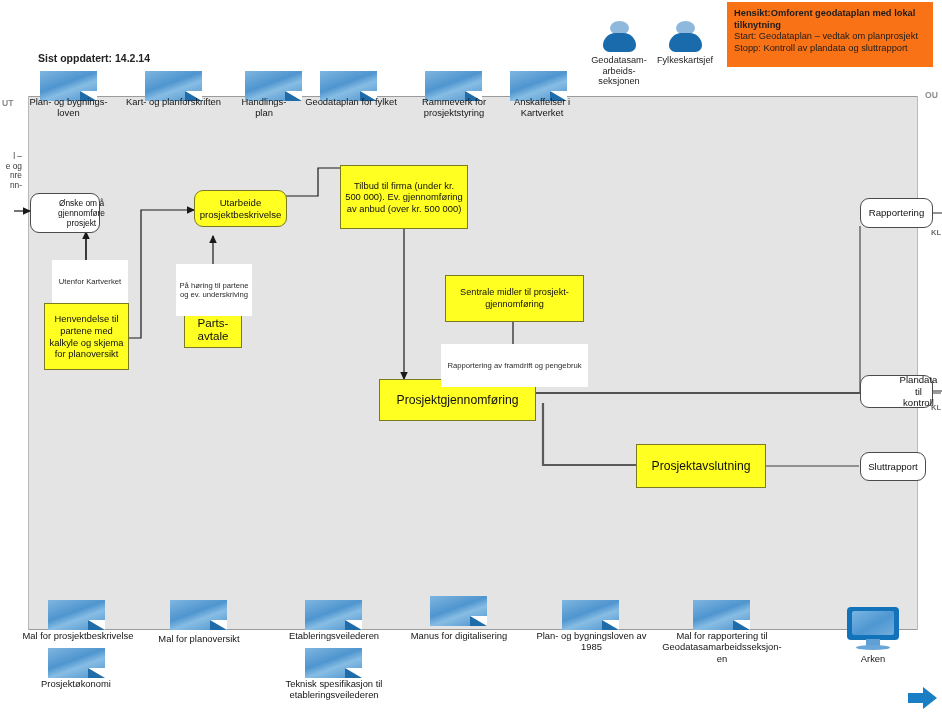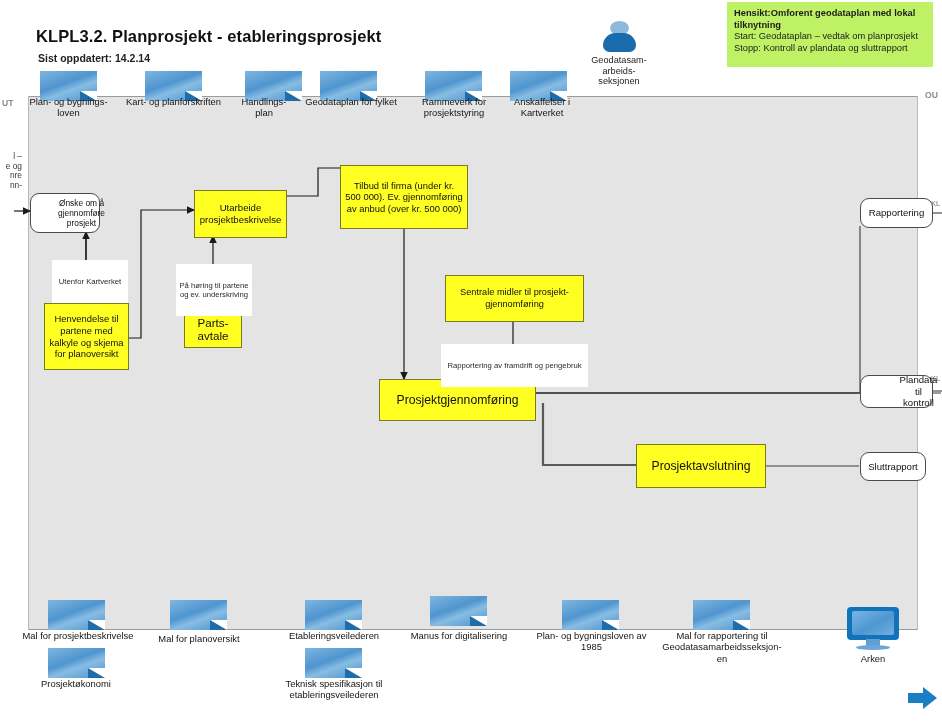--- a/index.html
+++ b/index.html
@@ -17,41 +17,41 @@
   .page-title{
     position:absolute;left:36px;top:27px;
     font-size:16.5px;font-weight:bold;letter-spacing:.1px;color:#111;
   }
   .page-subtitle{
     position:absolute;left:38px;top:52px;
     font-size:10.5px;font-weight:bold;color:#222;
   }
   .info-box{
     position:absolute;left:727px;top:2px;width:206px;height:65px;
-    background:#bef264;
+    background:#f97316;
     font-size:9.3px;line-height:11.6px;color:#1c1c1c;
     padding:6px 7px 0 7px;box-sizing:border-box;
   }
   .info-box .hd{font-weight:bold;}
 
   
   .lane{
     position:absolute;left:28px;top:96px;width:890px;height:534px;
     background:#e4e4e4;border:1px solid #9b9b9b;box-sizing:border-box;
   }
   .lane-inner-line{
     position:absolute;left:28px;top:96px;width:890px;height:534px;
     border-left:1px solid #b9b9b9;border-right:1px solid #b9b9b9;
     box-sizing:border-box;pointer-events:none;
   }
 
   
   .edge-lbl{position:absolute;font-size:8.6px;font-weight:bold;color:#8d8d8d;}
   .clip-frag{position:absolute;font-size:8.4px;line-height:9.6px;color:#3a3a3a;text-align:right;}
-  .clip-kl{position:absolute;font-size:7.6px;font-weight:normal;color:#6f6f6f;}
+  .clip-kl{position:absolute;font-size:7.6px;font-weight:bold;color:#6f6f6f;margin-top:29px;}
 
   
   .actor{position:absolute;text-align:center;width:92px;}
   .actor .head{
     width:19px;height:14px;border-radius:50%;
     background:#8fb8dd;margin:0 auto;
   }
   .actor .body{
     width:33px;height:19px;margin:-2px auto 0 auto;
     background:#1a6bab;
@@ -115,21 +115,20 @@
   
   .nextarrow{position:absolute;left:908px;top:686px;width:30px;height:24px;}
 
   svg.wires{position:absolute;left:0;top:0;width:942px;height:721px;pointer-events:none;}
 </style>
 </head>
 <body>
 
 <div id="stage">
 
-  <div class="page-title">KLPL3.2. Planprosjekt - etableringsprosjekt</div>
   <div class="page-subtitle">Sist oppdatert: 14.2.14</div>
 
   <div class="info-box">
     <div class="hd">Hensikt:Omforent geodataplan med lokal tilknytning</div>
     <div>Start: Geodataplan – vedtak om planprosjekt</div>
     <div>Stopp: Kontroll av plandata og sluttrapport</div>
   </div>
 
   <div class="edge-lbl" style="left:2px;top:98px;">UT</div>
   <div class="edge-lbl" style="left:925px;top:90px;">OU</div>
@@ -139,20 +138,25 @@
 nn-</div>
   <div class="clip-kl" style="left:931px;top:199px;">KL</div>
   <div class="clip-kl" style="left:931px;top:374px;">KL</div>
 
   <div class="actor" style="left:573px;top:21px;">
     <div class="head"></div>
     <div class="body"></div>
     <div class="nm" style="white-space:pre;">Geodatasam-
 arbeids-
 seksjonen</div>
+  </div>
+  <div class="actor" style="left:639px;top:21px;">
+    <div class="head"></div>
+    <div class="body"></div>
+    <div class="nm" style="white-space:pre;">Fylkeskartsjef</div>
   </div>
 
   <div class="lane"></div>
   <div class="lane-inner-line"></div>
 
   <div class="docicon" style="left:40px;top:71px;">
     <div class="sheet"></div>
       <div class="fold"></div>
     </div>
   <div class="doclabel" style="left:17px;top:96px;width:103px;white-space:pre;">Plan- og bygnings-
@@ -227,21 +231,21 @@
     <path d="M765,466 L859,466" stroke="#3d3d3d" stroke-width="1.1" fill="none"></path>
 
     <path d="M933,213 L942,213" stroke="#3d3d3d" stroke-width="1.1" fill="none"></path>
     <path d="M933,391 L942,391" stroke="#3d3d3d" stroke-width="1.1" fill="none"></path>
   </svg>
 
   <div class="rbox" style="left:30px;top:193px;width:70px;height:40px;font-size:8.4px;line-height:10px;padding-left:33px;">Ønske om å gjennomføre prosjekt</div>
 
   <div class="pbox" style="left:44px;top:303px;width:85px;height:67px;font-size:9.4px;line-height:11.6px;">Henvendelse til partene med kalkyle og skjema for planoversikt</div>
 
-  <div class="pbox" style="left:194px;top:190px;width:93px;height:48px;font-size:9.6px;line-height:11.8px;">Utarbeide prosjektbeskrivelse</div>
+  <div class="pbox" style="left:194px;top:190px;width:93px;height:37px;font-size:9.6px;line-height:11.8px;border-radius:9px;">Utarbeide prosjektbeskrivelse</div>
 
   <div class="pbox" style="left:184px;top:310px;width:58px;height:38px;font-size:11.6px;line-height:13.4px;white-space:pre;">Parts-
 avtale</div>
 
   <div class="pbox" style="left:340px;top:165px;width:128px;height:64px;font-size:9.4px;line-height:11.6px;padding:0 4px;">Tilbud til firma (under kr. 500 000). Ev. gjennomføring av anbud (over kr. 500 000)</div>
 
   <div class="pbox" style="left:445px;top:275px;width:139px;height:47px;font-size:9.2px;line-height:11.4px;padding:17px 4px;">Sentrale midler til prosjekt-gjennomføring</div>
 
   <div class="pbox" style="left:636px;top:444px;width:130px;height:44px;font-size:12.2px;">Prosjektavslutning</div>
 

